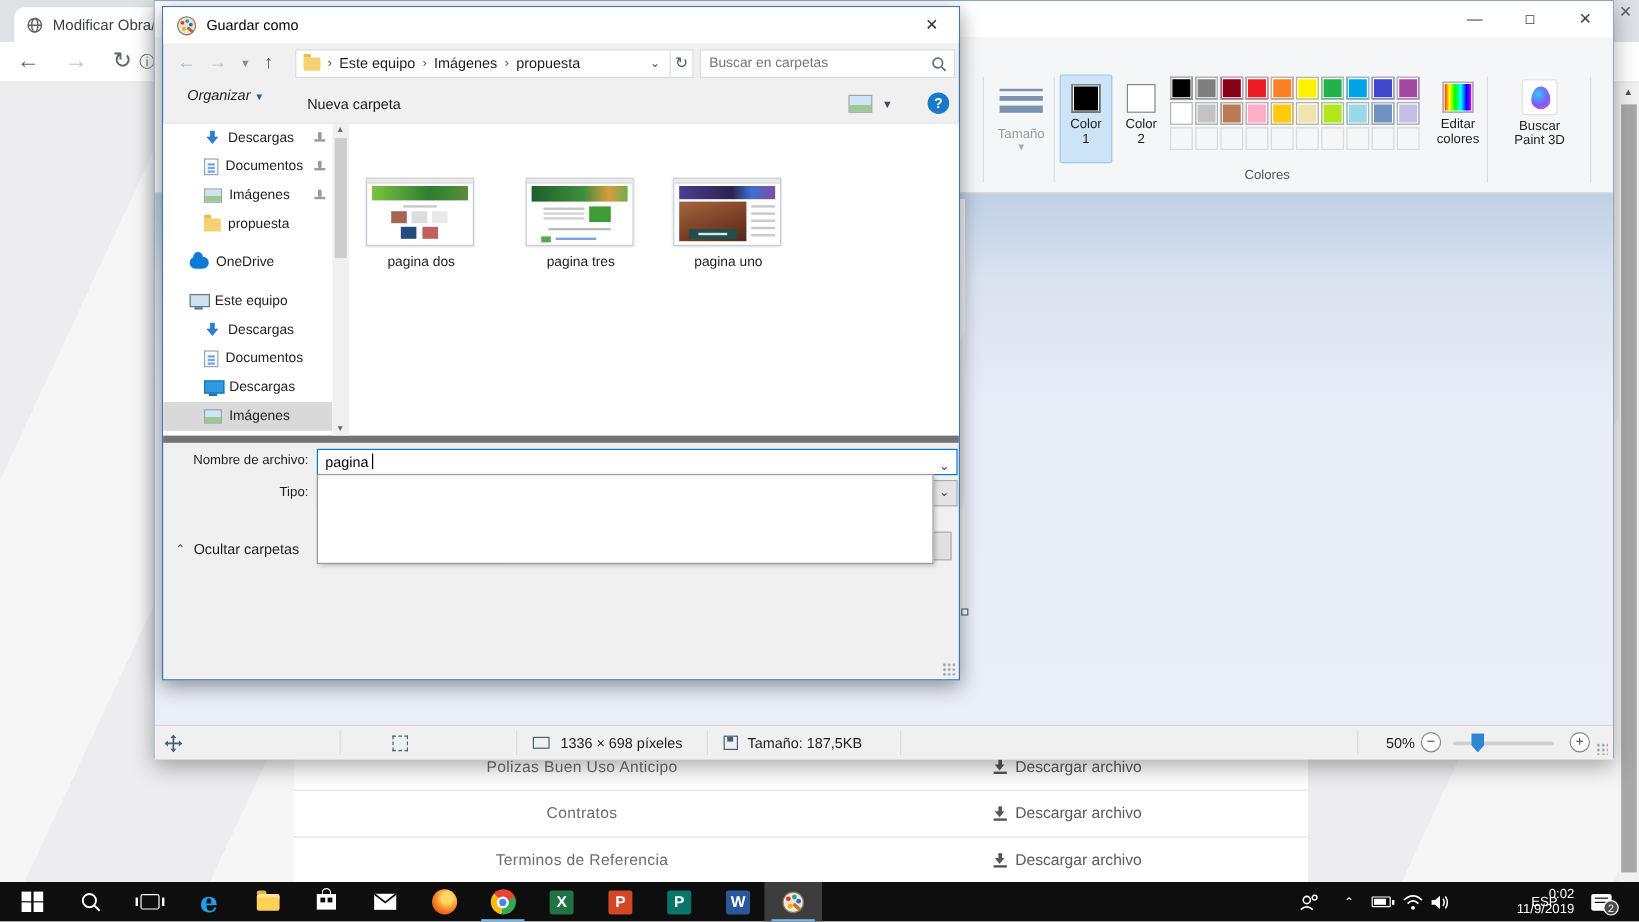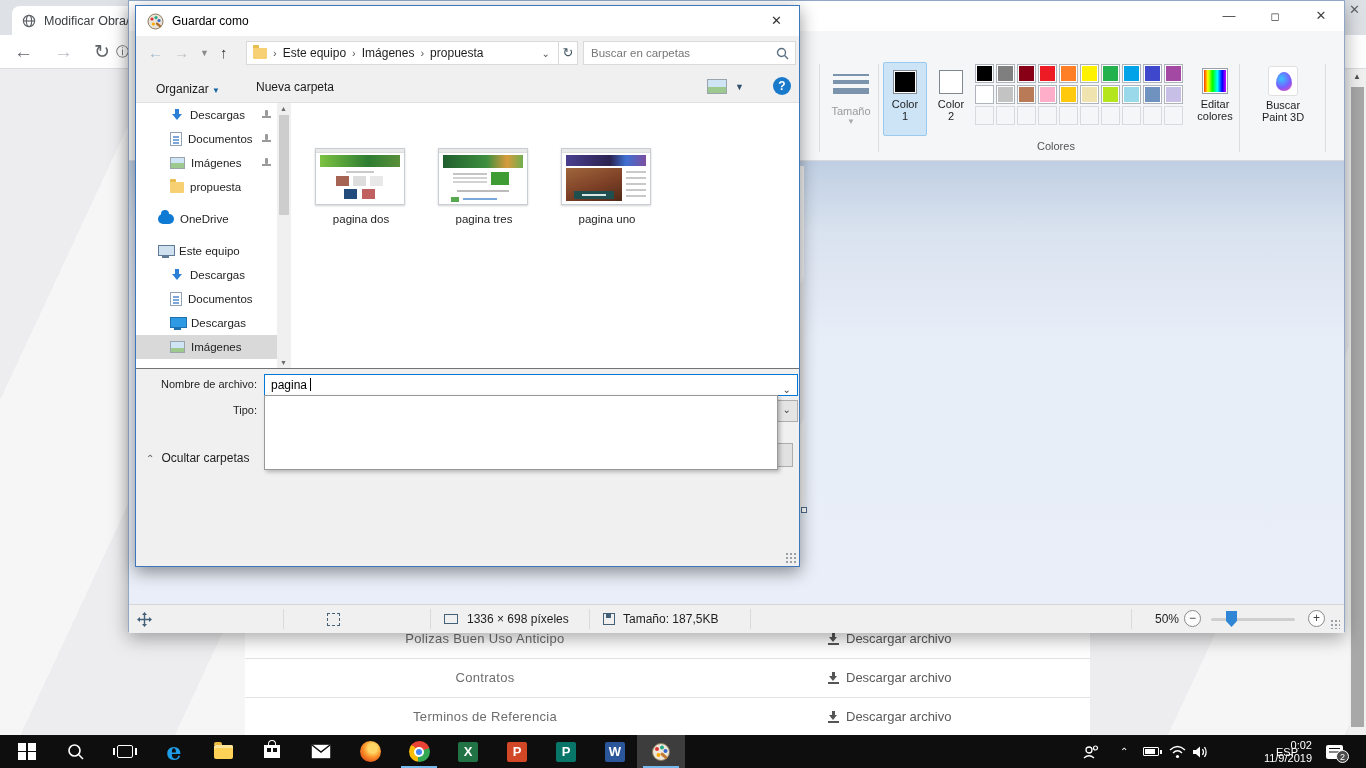--- a/index.html
+++ b/index.html
@@ -89,21 +89,21 @@
   #dlg-close { position:absolute; right:0; top:0; width:45px; height:30px; text-align:center; line-height:30px; font-size:13px; color:#333; }
   #dlg-addr { position:absolute; left:0; top:30px; right:0; height:36px; }
   .d-nav { position:absolute; top:8px; font-size:15px; }
   #crumb-box { position:absolute; left:110px; top:5px; width:313px; height:24px; background:#fff; border:1px solid #d9d9d9; display:flex; align-items:center; font-size:12px; color:#1e1e1e; }
   #crumb-box .chev { color:#555; font-size:11px; margin:0 6px; }
   #crumb-dd { margin-left:auto; color:#555; font-size:10px; padding-right:8px; }
   #refresh-box { position:absolute; left:423px; top:5px; width:19px; height:24px; background:#fff; border:1px solid #d9d9d9; border-left:none; text-align:center; line-height:22px; font-size:13px; color:#455a64; }
   #search-box { position:absolute; left:447px; top:5px; width:213px; height:24px; background:#fff; border:1px solid #d9d9d9; font-size:11.5px; color:#757575; line-height:22px; padding-left:7px; }
   #search-box .mag { position:absolute; right:6px; top:5px; }
   #dlg-toolbar { position:absolute; left:0; top:66px; right:0; height:30px; font-size:12px; color:#1b1b1b; }
-  #dlg-body { position:absolute; left:0; top:96px; right:0; height:267px; background:#fff; border-top:1px solid #e0e0e0; border-bottom:1px solid #737373; }
+  #dlg-body { position:absolute; left:0; top:96px; right:0; height:267px; background:#fff; border-top:1px solid #e0e0e0; border-bottom:6px solid #737373; }
   #navpane { position:absolute; left:0; top:0; width:141px; bottom:0; overflow:hidden; }
   .nav-item { position:relative; height:24px; display:flex; align-items:center; gap:6px; font-size:11.5px; color:#1e1e1e; }
   .nav-item.sel { background:#d9d9d9; }
   .nav-item .pin { position:absolute; right:6px; }
   .spacer8 { height:8px; }
   #nav-scroll { position:absolute; left:141px; top:0; width:14px; bottom:0; background:#f0f0f0; }
   #nav-scroll .a { position:absolute; left:3px; font-size:7px; color:#6a6a6a; }
   #nav-scroll .thumb { position:absolute; left:2px; top:12px; width:10px; height:100px; background:#cdcdcd; }
   #filearea { position:absolute; left:155px; top:0; right:0; bottom:0; }
   .file-item { position:absolute; top:45px; width:92px; text-align:center; }
@@ -369,21 +369,21 @@
     <div id="search-box">
       <span>Buscar en carpetas</span>
       <svg class="mag" width="13" height="13" viewBox="0 0 13 13">
         <circle cx="5.5" cy="5.5" r="4" fill="none" stroke="#5b7083" stroke-width="1.4"></circle>
         <line x1="8.6" y1="8.6" x2="12" y2="12" stroke="#5b7083" stroke-width="1.4"></line>
       </svg>
     </div>
   </div>
 
   <div id="dlg-toolbar">
-    <span class="abs" style="left:20px; top:10px;">
+    <span class="abs" style="left:20px; top:0;font-style:italic;">
       <span>Organizar</span>
       <span style="color:#1464a0; font-size:8px;">▼</span>
     </span>
     <span class="abs" style="left:120px; top:8px;">Nueva carpeta</span>
     <span class="abs" style="left:571px; top:7px; width:20px; height:15px; border:1px solid #9aa4ad; background:linear-gradient(180deg,#cfe5f5 0 55%,#9ec98e 55%);"></span>
     <span class="abs" style="left:599px; top:10px; color:#31506e; font-size:9px;">▼</span>
     <span class="abs" style="left:637px; top:5px; width:18px; height:18px; border-radius:50%; background:#1979ca; color:#fff; font-weight:bold; font-size:12px; text-align:center; line-height:18px;">?</span>
   </div>
 
   <div id="dlg-body">
@@ -434,21 +434,21 @@
         <span>Imágenes</span>
       </div>
     </div>
     <div id="nav-scroll">
       <span class="a" style="top:2px;">▲</span>
       <div class="thumb"></div>
       <span class="a" style="bottom:2px;">▼</span>
     </div>
 
     <div id="filearea">
-      <div class="file-item" style="left:24px;">
+      <div class="file-item" style="left:14px;">
         <div class="timg">
           <div class="mini-titlebar"></div>
           <div class="abs" style="left:4px; top:6px; right:4px; height:12px; background:linear-gradient(90deg,#7dc242,#2e7d32 60%,#5a8f3a);"></div>
           <div class="abs" style="left:30px; top:22px; width:28px; height:2px; background:#c9c9c9;"></div>
           <div class="abs" style="left:20px; top:27px; width:13px; height:10px; background:#a66455;"></div>
           <div class="abs" style="left:37px; top:27px; width:13px; height:10px; background:#ddd;"></div>
           <div class="abs" style="left:54px; top:27px; width:13px; height:10px; background:#e8e8e8;"></div>
           <div class="abs" style="left:28px; top:40px; width:13px; height:10px; background:#234c7d;"></div>
           <div class="abs" style="left:46px; top:40px; width:13px; height:10px; background:#c0605f;"></div>
         </div>

